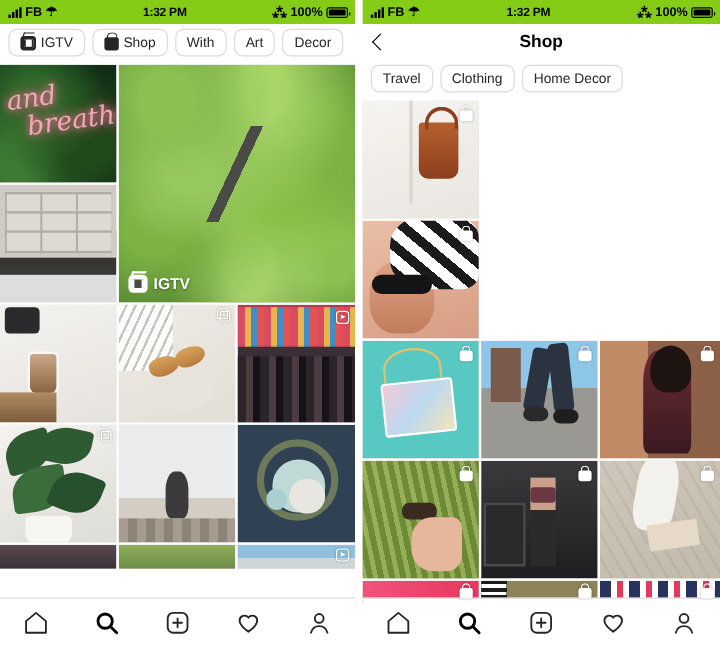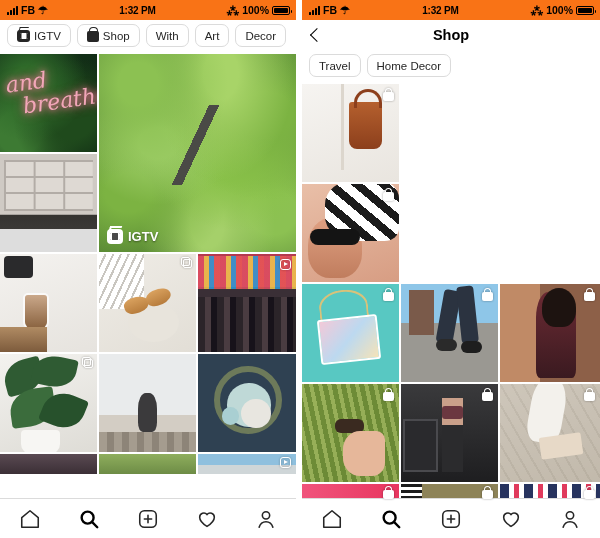--- a/index.html
+++ b/index.html
@@ -6,21 +6,21 @@
   html,body { width:600px; height:538px; overflow:hidden; background:#fff;
     font-family:"Liberation Sans", sans-serif; }
   .screen { position:relative; width:600px; height:538px; display:flex; background:#fff; }
   .panel { position:relative; width:298px; height:538px; overflow:hidden; background:#fff; }
   .panel.left { width:296px; }
   .panel-gap { width:6px; height:538px; background:#fff; flex:0 0 6px; }
   .panel.right { width:298px; }
 
   
   .statusbar { height:20px; display:flex; align-items:center; padding:0 6px 0 7px;
-     font-size:11px; font-weight:bold; color:#000; background:#f97316; }
+     font-size:11px; font-weight:bold; color:#000; background:#84cc16; }
   .sb-left { display:flex; align-items:center; gap:3px; }
   .sb-center { flex:1; text-align:center; font-size:10px; font-weight:bold; letter-spacing:-0.2px;}
   .sb-right { display:flex; align-items:center; gap:3px; }
   .bars { display:flex; align-items:flex-end; gap:1px; height:9px; }
   .bars i { display:block; width:2px; background:#000; border-radius:0.5px; }
   .bars i:nth-child(1){height:3px}.bars i:nth-child(2){height:5px}
   .bars i:nth-child(3){height:7px}.bars i:nth-child(4){height:9px}
   .carrier { font-size:10.5px; font-weight:bold; }
   .wifi { font-size:11px; line-height:1; }
   .bt { font-size:11px; line-height:1; }
@@ -476,20 +476,23 @@
     <div class="navbar">
       <span class="backchev"></span>
       <span class="navtitle">Shop</span>
     </div>
 
     <div class="pillrow">
       <div class="pill">
         <span class="lbl">Travel</span>
       </div>
       <div class="pill">
+        <span class="lbl">Clothing</span>
+      </div>
+      <div class="pill">
         <span class="lbl">Home Decor</span>
       </div>
     </div>
 
     <div class="grid">
       <div class="row" style="height:198px;">
         <div style="width:97px; display:flex; flex-direction:column; gap:2px;">
           <div class="cell" style="height:98px;">
             <div class="art a-interior">
                 <div class="door"></div>

